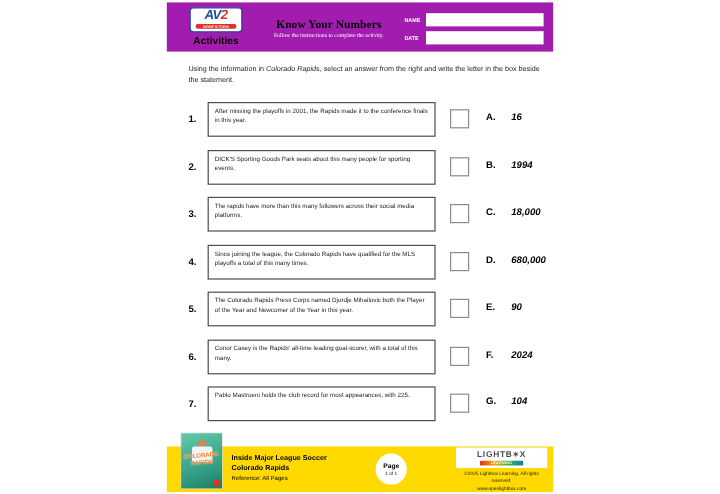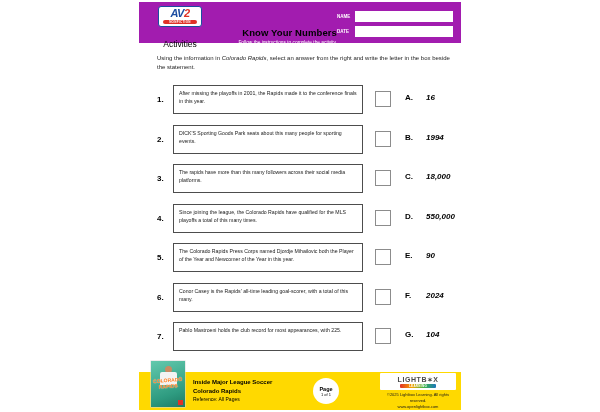--- a/index.html
+++ b/index.html
@@ -6,22 +6,22 @@
   html,body { width:600px; height:412px; background:#ffffff; font-family:"Liberation Sans", sans-serif; overflow:hidden; }
   .sheet { position:relative; width:322px; height:408px; margin:2px auto 0; background:#ffffff; }
 
   
   .header { height:41px; background:#a21caf; display:flex; align-items:flex-start; padding:0 8px 0 10px; }
   .logo-wrap { width:62px; text-align:center; padding-top:4px; }
   .av2-badge { width:44px; height:21px; background:#ffffff; border:1px solid #1c4da1; border-radius:3px; margin:0 auto; position:relative; overflow:hidden; }
   .av2-text { font-style:italic; font-weight:bold; font-size:11px; color:#1c4da1; line-height:12px; letter-spacing:-0.5px; }
   .av2-text .two { color:#e03127; }
   .nonfiction { position:absolute; left:4px; right:4px; bottom:2px; background:#e03127; color:#ffffff; font-size:3px; font-weight:bold; border-radius:2px; line-height:4px; letter-spacing:0.3px; }
-  .activities { font-weight:normal; font-size:8.5px; color:#000000; margin-top:12px; }
-  .title-wrap { flex:1; text-align:right; padding-top:25px; }
+  .activities { font-weight:bold; font-size:8.5px; color:#000000; margin-top:2px; }
+  .title-wrap { flex:1; text-align:center; padding-top:14px;font-family:Liberation Serif, serif; }
   .title { font-weight:bold; font-size:9.5px; color:#000000; letter-spacing:0.1px; }
   .subtitle { font-size:4.8px; color:#ffffff; margin-top:1.5px; }
   .fields { width:116px; padding-top:9px; display:flex; flex-direction:column; gap:4px; }
   .field { display:flex; align-items:center; gap:3px; }
   .field-label { color:#ffffff; font-size:4.5px; font-weight:bold; width:15px; text-align:left; }
   .field-box { flex:1; height:11px; background:#ffffff; border:none; }
 
   
   .instructions { margin:11px 0 0 18px; width:297px; font-size:6px; line-height:1.5; color:#1f1f1f; }
   .instructions i { font-style:italic; }
@@ -111,21 +111,21 @@
       <div class="abox"></div>
       <div class="letter">C.</div>
       <div class="aval">18,000</div>
     </div>
 
     <div class="qrow">
       <div class="qnum">4.</div>
       <div class="qbox">Since joining the league, the Colorado Rapids have qualified for the MLS playoffs a total of this many times.</div>
       <div class="abox"></div>
       <div class="letter">D.</div>
-      <div class="aval">550,000</div>
+      <div class="aval">680,000</div>
     </div>
 
     <div class="qrow">
       <div class="qnum">5.</div>
       <div class="qbox">The Colorado Rapids Press Corps named Djordje Mihailovic both the Player of the Year and Newcomer of the Year in this year.</div>
       <div class="abox"></div>
       <div class="letter">E.</div>
       <div class="aval">90</div>
     </div>
 

